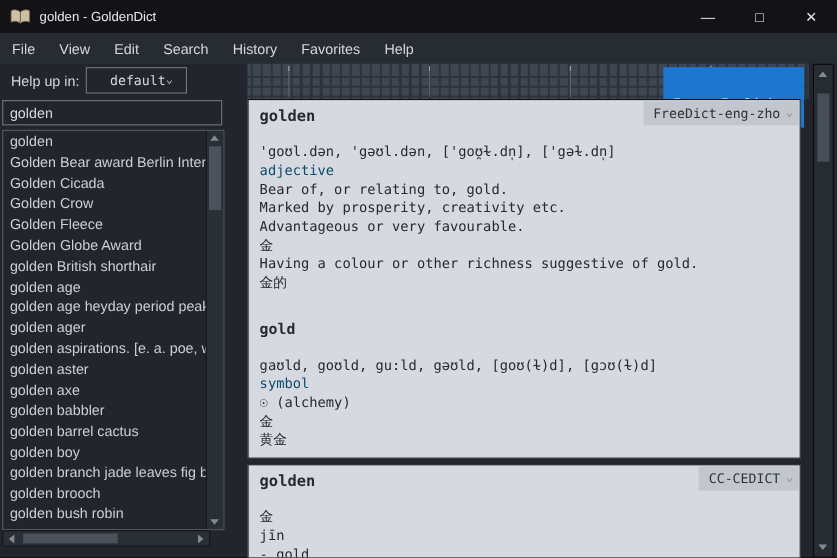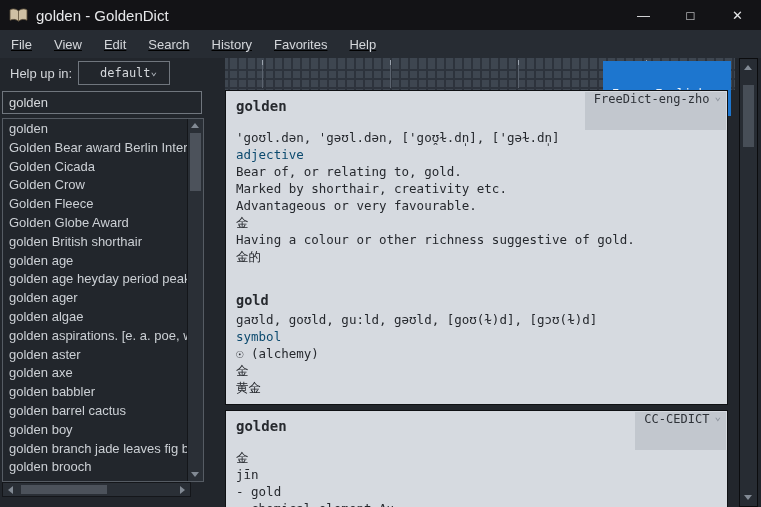--- a/index.html
+++ b/index.html
@@ -3,29 +3,29 @@
 <meta charset="utf-8">
 <style>
   html,body{margin:0;padding:0;background:#000;}
   .window{position:relative;width:761px;height:507px;background:#22262c;overflow:hidden;
           font-family:"Liberation Sans",sans-serif;-webkit-font-smoothing:antialiased;}
 
   
   .titlebar{position:absolute;left:0;top:0;right:0;height:30px;background:#131316;
             display:flex;align-items:center;padding-left:9px;box-sizing:border-box;}
   .app-icon{width:19px;height:15px;margin-right:8px;flex:0 0 auto;}
-  .title-text{color:#e7e8ea;font-size:15px;}
+  .title-text{color:#e7e8ea;font-size:12px;}
   .win-controls{position:absolute;right:0;top:0;height:30px;display:flex;}
   .win-btn{width:47px;height:30px;display:flex;align-items:center;justify-content:center;
            color:#e7e8ea;font-size:13px;}
   .win-btn .glyph{line-height:1;}
 
   
   .menubar{position:absolute;left:0;top:30px;right:0;height:28px;background:#272c33;
-           display:flex;align-items:center;text-decoration:underline;}
+           display:flex;align-items:center;}
   .menu-item{color:#d4d7db;font-size:13px;padding:0 11px;height:28px;display:flex;align-items:center;}
 
   
   .lookup-label{position:absolute;left:10px;top:66px;color:#d4d7db;font-size:13px;}
   .group-select{position:absolute;left:78px;top:61px;width:92px;height:24px;box-sizing:border-box;
                 border:1px solid #70767e;display:flex;align-items:center;justify-content:space-between;
                 padding:0 21px;color:#d6d9dd;font-family:"DejaVu Sans Mono",monospace;font-size:12px;}
   .select-chevron{color:#aeb4bb;font-size:11px;font-weight:bold;transform:translateY(-2px);}
 
   .search-input{position:absolute;left:2px;top:91px;width:200px;height:23px;box-sizing:border-box;
@@ -65,23 +65,23 @@
   .forvo-chevron{color:#a6cdf0;font-size:12px;font-weight:bold;}
 
   
   .articles{position:absolute;left:225px;top:90px;width:503px;bottom:0;overflow:hidden;background:#22262c;}
   .entry{position:relative;background:#d6dae0;border:1px solid #0f1114;margin-bottom:5px;
          padding:6px 10px 8px;box-sizing:border-box;color:#26292e;
          font-family:"DejaVu Sans Mono",monospace;}
   .entry-head{font-weight:bold;font-size:14px;line-height:18px;margin-bottom:14px;}
   .line{font-size:12.5px;line-height:17px;white-space:pre;overflow:hidden;}
   .line-pos{color:#0c4a6e;}
-  .line-head2{font-weight:bold;font-size:13.5px;margin-top:10px;margin-bottom:2px;}
+  .line-head2{font-weight:bold;font-size:13.5px;margin-top:10px;margin-bottom:14px;}
   .dict-label{position:absolute;top:1px;right:1px;height:22px;background:#c2c7ce;
-              display:flex;align-items:flex-start;padding:0 5px 16px 9px;gap:5px;}
+              display:flex;align-items:center;padding:0 5px 0 9px;gap:5px;}
   .dict-label-text{font-family:"DejaVu Sans Mono",monospace;font-size:12px;color:#2e3238;}
   .chevron{color:#8d939c;font-size:11px;font-weight:bold;transform:translateY(-2px);}
 
   
   .outer-scroll{position:absolute;left:739px;top:58px;width:19px;bottom:0;box-sizing:border-box;
                 background:#272c33;border:1px solid #0b0c0e;}
   .os-thumb{position:absolute;left:3px;right:3px;top:26px;height:62px;background:#474e57;}
 </style>
 </head>
 <body>
@@ -130,21 +130,20 @@
         <div class="list-item">golden</div>
         <div class="list-item">Golden Bear award Berlin Internati</div>
         <div class="list-item">Golden Cicada</div>
         <div class="list-item">Golden Crow</div>
         <div class="list-item">Golden Fleece</div>
         <div class="list-item">Golden Globe Award</div>
         <div class="list-item">golden British shorthair</div>
         <div class="list-item">golden age</div>
         <div class="list-item">golden age heyday period peak pr</div>
         <div class="list-item">golden ager</div>
-        <div class="list-item">golden algae</div>
         <div class="list-item">golden aspirations. [e. a. poe, willi</div>
         <div class="list-item">golden aster</div>
         <div class="list-item">golden axe</div>
         <div class="list-item">golden babbler</div>
         <div class="list-item">golden barrel cactus</div>
         <div class="list-item">golden boy</div>
         <div class="list-item">golden branch jade leaves fig blue</div>
         <div class="list-item">golden brooch</div>
         <div class="list-item">golden bush robin</div>
       </div>
@@ -174,21 +173,21 @@
   <div class="articles" id="articles">
       <div class="entry">
         <div class="dict-label">
           <div class="dict-label-text">FreeDict-eng-zho</div>
           <div class="chevron">⌄</div>
         </div>
         <div class="entry-head">golden</div>
         <div class="line line-pron">'goʊl.dən, 'gəʊl.dən, ['goʊ̯ɫ.dn̩], ['gəɫ.dn̩]</div>
         <div class="line line-pos">adjective</div>
         <div class="line line-def">Bear of, or relating to, gold.</div>
-        <div class="line line-def">Marked by shorthair, creativity etc.</div>
+        <div class="line line-def">Marked by prosperity, creativity etc.</div>
         <div class="line line-def">Advantageous or very favourable.</div>
         <div class="line line-def">金</div>
         <div class="line line-def">Having a colour or other richness suggestive of gold.</div>
         <div class="line line-def">金的</div>
         <div class="line line-blank">&nbsp;</div>
         <div class="line line-head2">gold</div>
         <div class="line line-pron">gaʊld, goʊld, gu:ld, gəʊld, [goʊ(ɫ)d], [gɔʊ(ɫ)d]</div>
         <div class="line line-pos">symbol</div>
         <div class="line line-def">☉ (alchemy)</div>
         <div class="line line-def">金</div>

